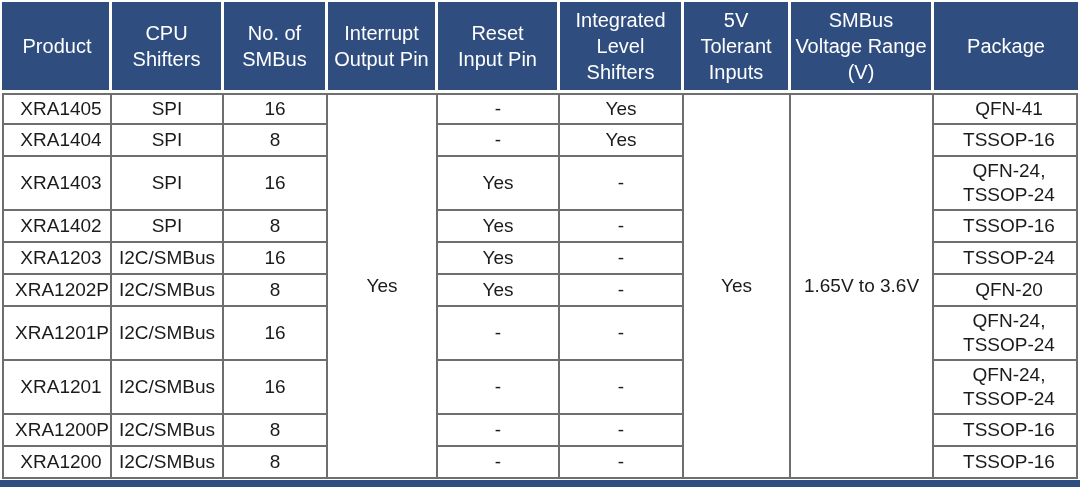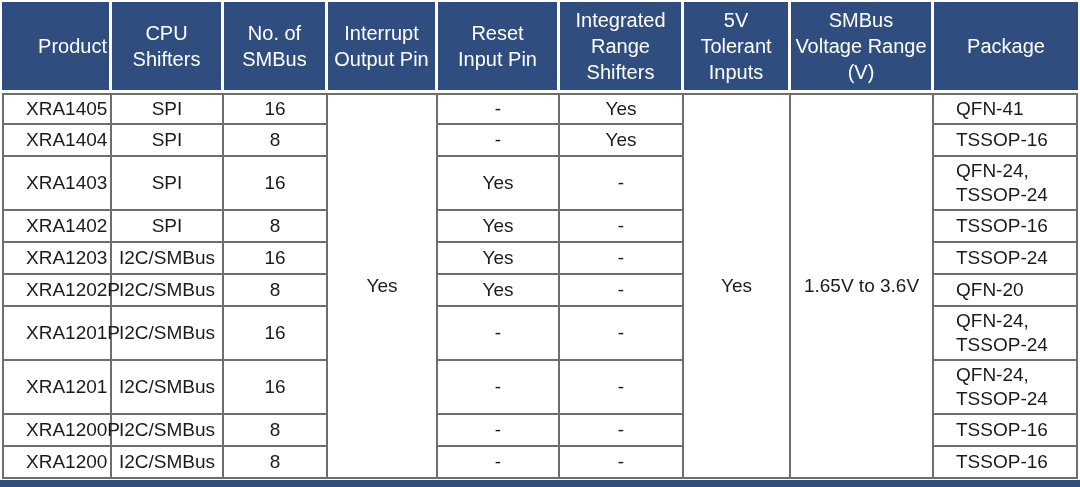--- a/index.html
+++ b/index.html
@@ -25,34 +25,34 @@
     font-size: 20px;
     line-height: 1.3;
     text-align: center;
     vertical-align: middle;
     white-space: pre-line;
     padding: 2px 2px;
     border-right: 3px solid #ffffff;
     border-bottom: 3px solid #ffffff;
   }
   th:last-child { border-right: none; }
-  th.align-left { text-align: right; padding-left: 5px; }
+  th.align-left { text-align: center; padding-left: 5px; }
   td {
     background: #ffffff;
     color: var(--body-text, #1B1B1B);
     font-size: 19px;
     text-align: center;
     vertical-align: middle;
     white-space: pre-line;
     line-height: 1.25;
     padding: 1px 3px;
     border-right: 2px solid var(--grid-border, #6E6E6E);
     border-bottom: 2px solid var(--grid-border, #6E6E6E);
   }
-  td.align-left { text-align: left; padding-left: 22px; }
+  td.align-left { text-align: center; padding-left: 11px; }
   td.edge-left { border-left: 2px solid var(--grid-border, #6E6E6E); }
   tbody tr.first td { border-top: 2px solid var(--grid-border, #6E6E6E); }
   tr.row-single { height: 32px; }
   tr.row-tall { height: 54px; }
   .bottom-bar {
     width: 1080px; height: 7px;
     margin-top: 1px;
     background: var(--bottom-bar, #2F4E7F);
   }
 </style>
@@ -77,21 +77,21 @@
         <th class="align-left">Product</th>
         <th>CPU
 Shifters</th>
         <th>No. of
 SMBus</th>
         <th>Interrupt
 Output Pin</th>
         <th>Reset
 Input Pin</th>
         <th>Integrated
-Range
+Level
 Shifters</th>
         <th>5V
 Tolerant
 Inputs</th>
         <th>SMBus
 Voltage Range
 (V)</th>
         <th>Package</th>
       </tr>
     </thead>

